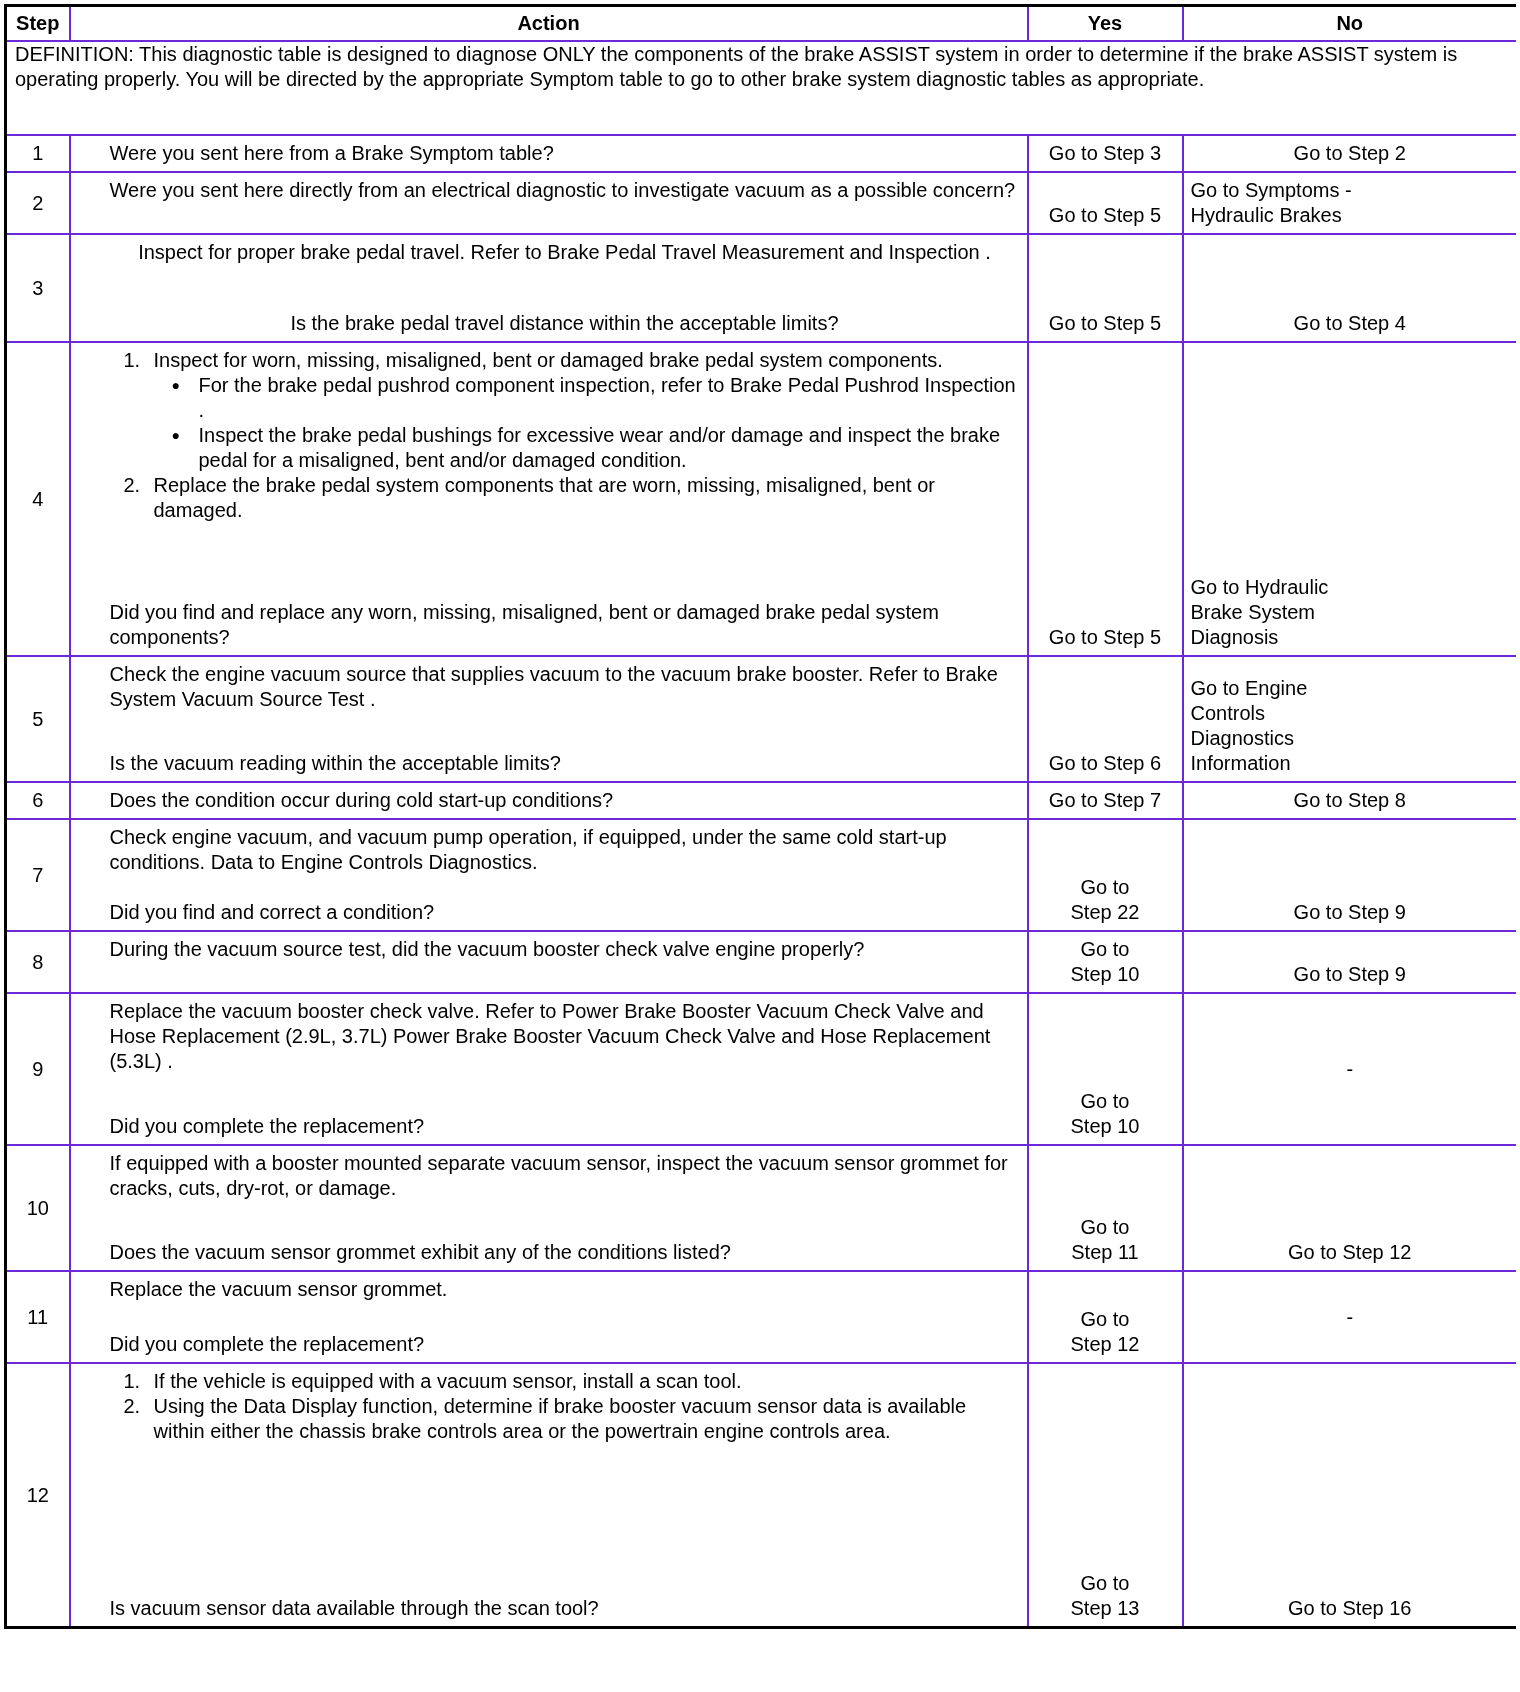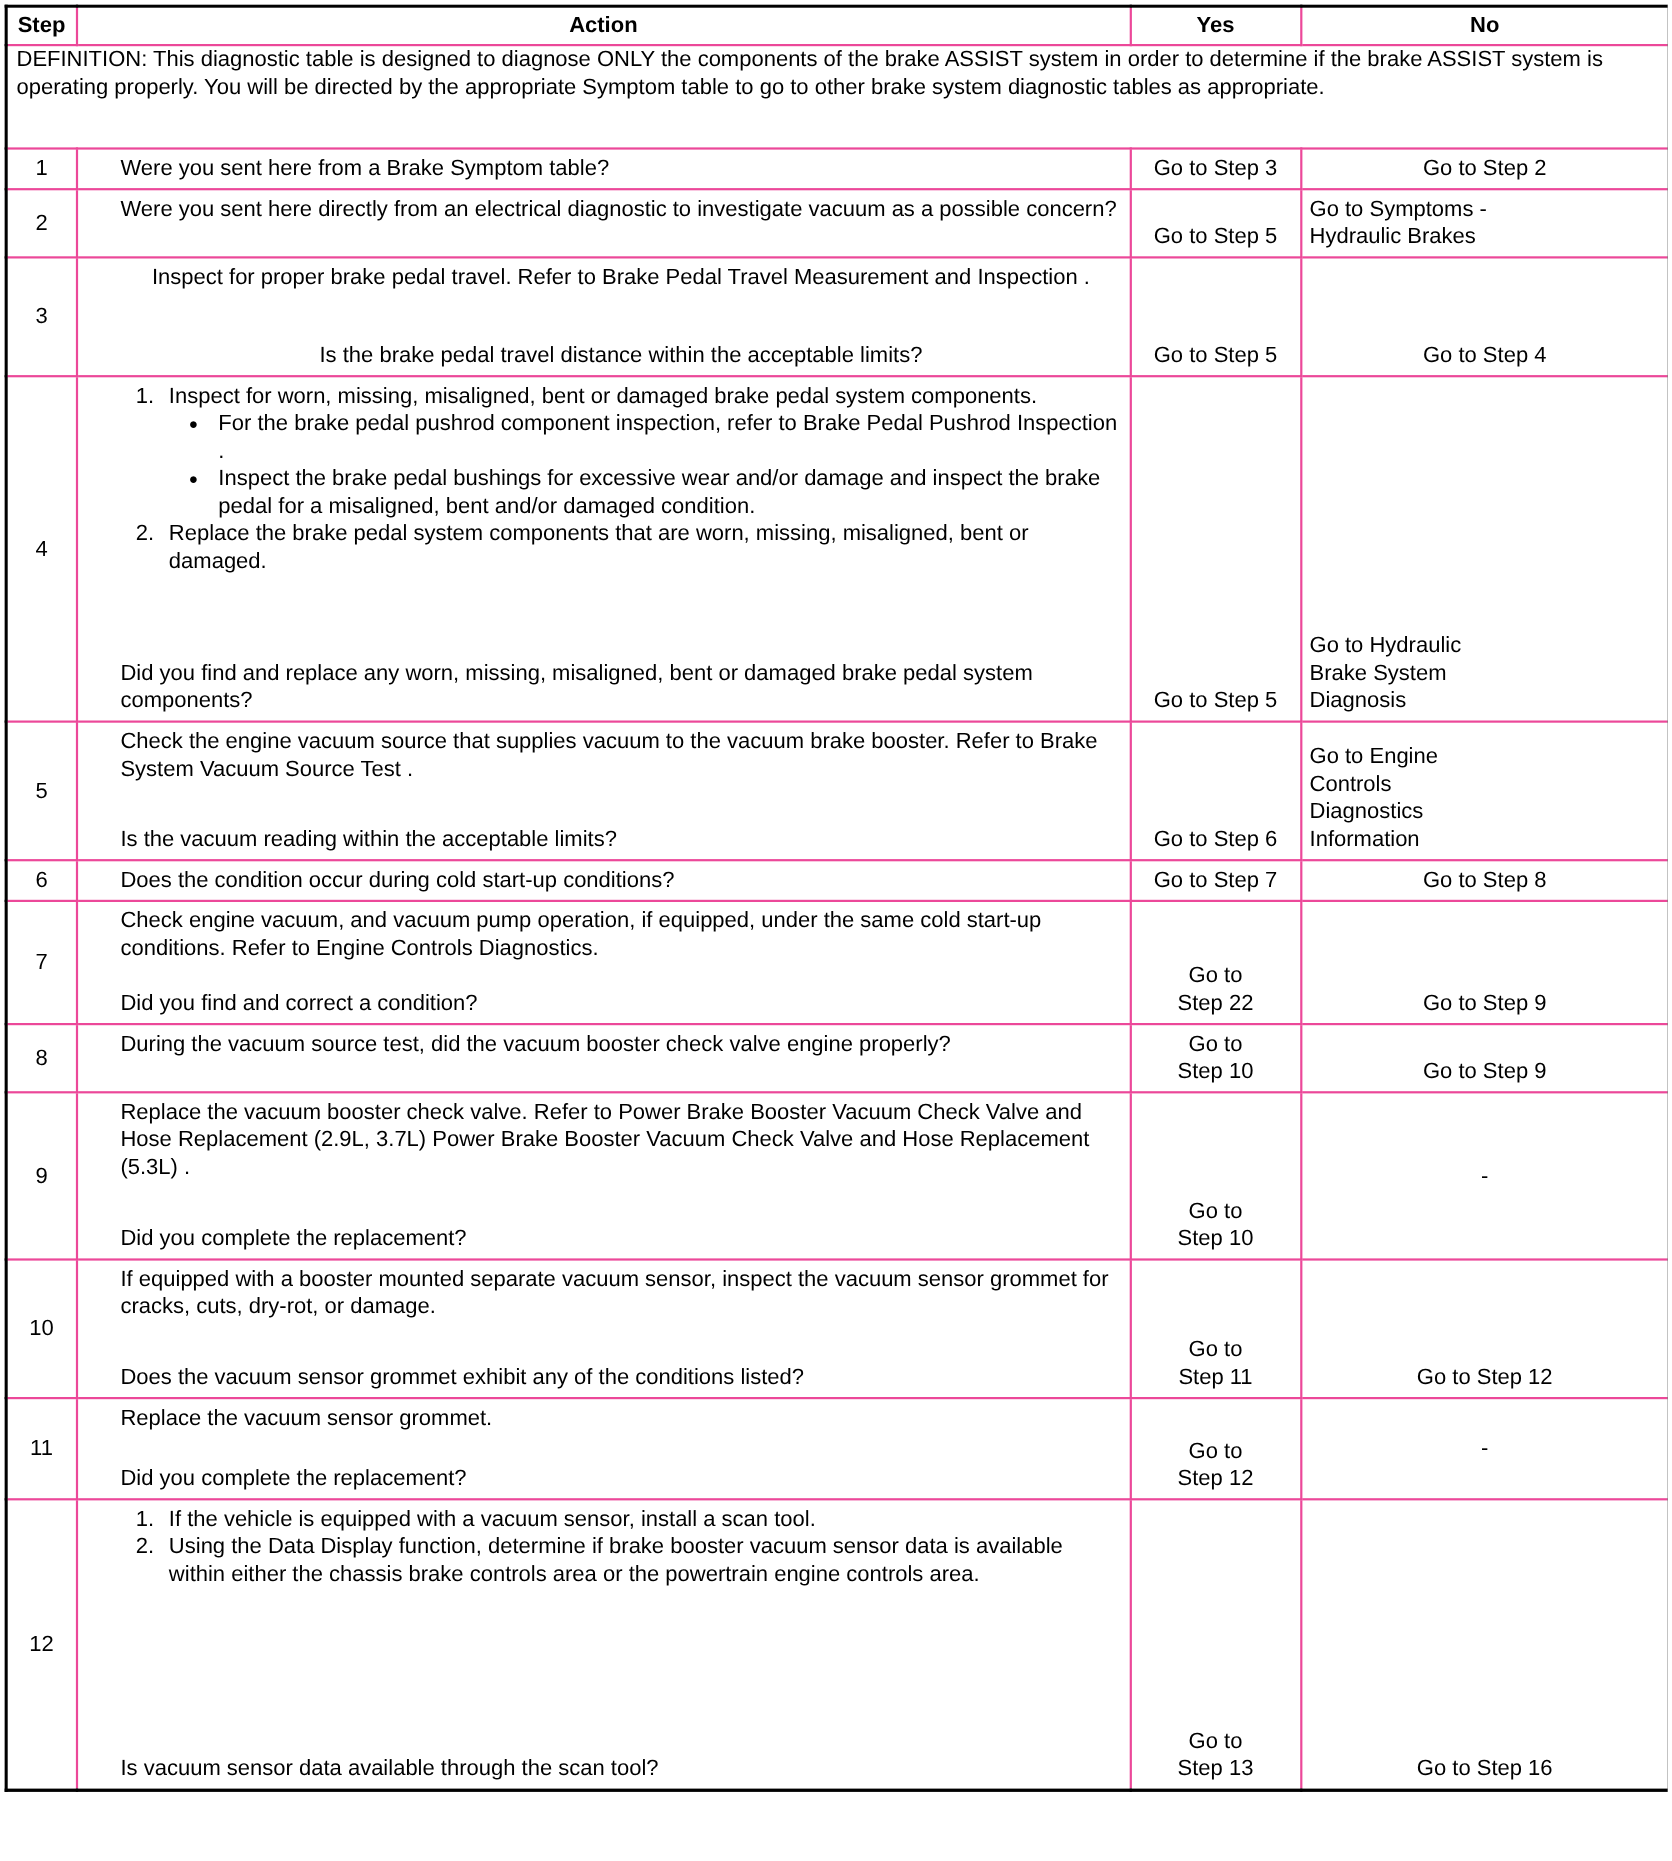--- a/index.html
+++ b/index.html
@@ -10,21 +10,21 @@
     line-height: 25px;
     color: #000000;
   }
   table {
     border-collapse: collapse;
     table-layout: fixed;
     width: 1512px;
     border: 3px solid #000;
   }
   th, td {
-    border: 2px solid #ec4899;
+    border: 2px solid #6d28d9;
     padding: 5px 7px;
     vertical-align: top;
     overflow: hidden;
   }
   th {
     font-weight: bold;
     text-align: center;
     padding: 4px 2px;
   }
   td.step { text-align: center; vertical-align: middle; }
@@ -158,21 +158,21 @@
             <div class="question">Does the condition occur during cold start-up conditions?</div>
           </div>
         </td>
         <td class="yes">Go to Step 7</td>
         <td class="no">Go to Step 8</td>
       </tr>
       <tr>
         <td class="step">7</td>
         <td class="action">
           <div class="action-flex has-intro">
-            <div class="para">Check engine vacuum, and vacuum pump operation, if equipped, under the same cold start-up conditions. Refer to Engine Controls Diagnostics.</div>
+            <div class="para">Check engine vacuum, and vacuum pump operation, if equipped, under the same cold start-up conditions. Data to Engine Controls Diagnostics.</div>
             <div class="question">Did you find and correct a condition?</div>
           </div>
         </td>
         <td class="yes">Go to
 Step 22</td>
         <td class="no">Go to Step 9</td>
       </tr>
       <tr>
         <td class="step">8</td>
         <td class="action">

